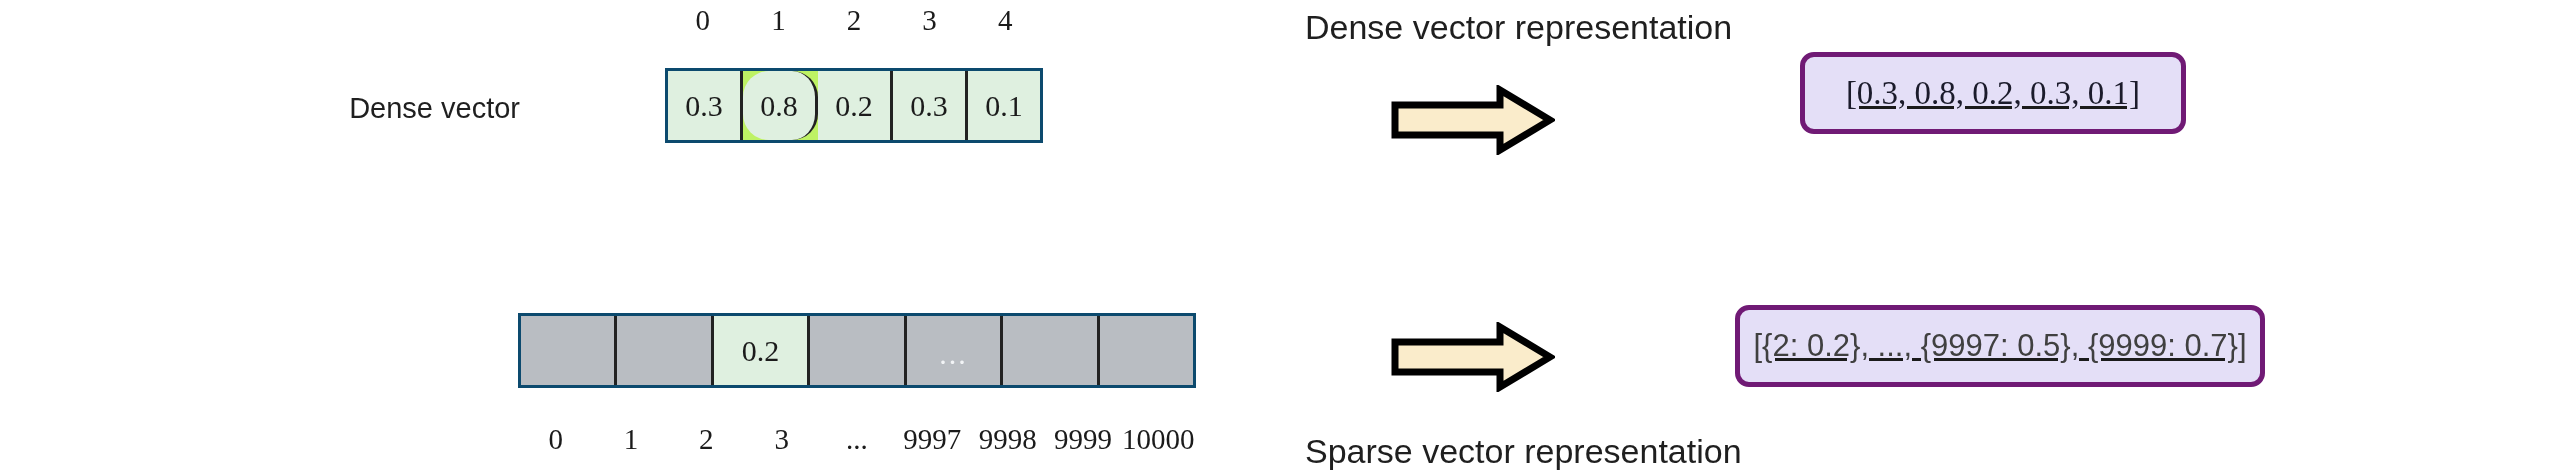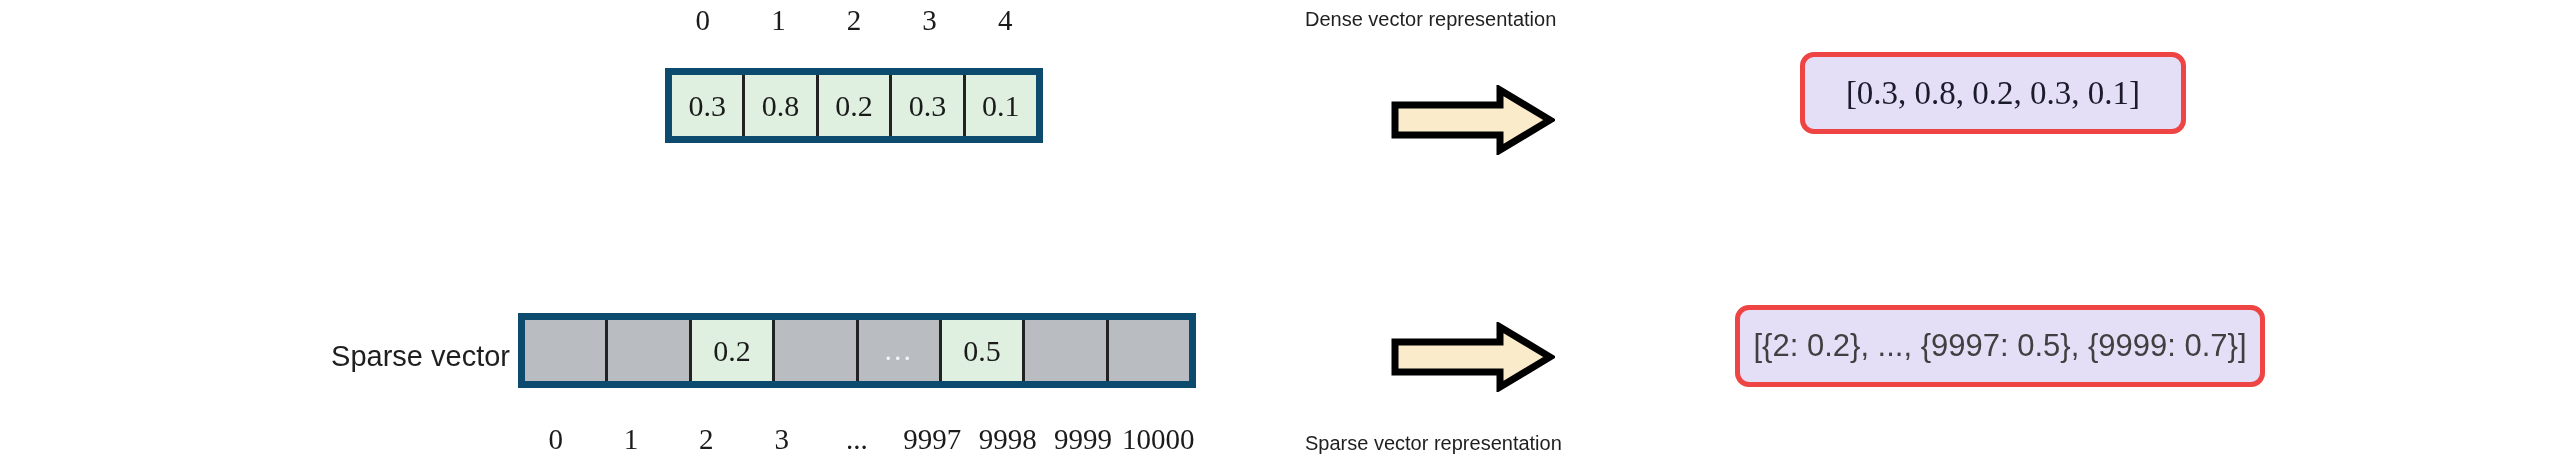--- a/index.html
+++ b/index.html
@@ -36,21 +36,21 @@
     color: #1b1b1b;
   }
   .index-cell {
     text-align: center;
     line-height: 1;
   }
 
   
   .vec {
     display: flex;
-    border: 7px solid #0c4a6e;
+    border: 3px solid #0c4a6e;
     box-sizing: border-box;
     background: #bef264;
   }
   .cell {
     box-sizing: border-box;
     display: flex;
     align-items: center;
     justify-content: center;
     font-family: "Liberation Serif", serif;
     font-size: 30px;
@@ -64,38 +64,39 @@
     color: #f2f4f6;
     font-size: 30px;
     align-items: flex-end;
     padding-bottom: 14px;
     letter-spacing: 2px;
   }
 
   
   .caption {
     font-family: "Liberation Sans", sans-serif;
-    font-size: 20px;
+    font-size: 34px;
     color: #1f1f1f;
     white-space: nowrap;
   }
 
   
   .arrow svg { display: block; }
 
   
   .pill {
     box-sizing: border-box;
     display: flex;
     align-items: center;
     justify-content: center;
     background: #e4dff7;
-    border: 5px solid #ef4444;
+    border: 5px solid #701a75;
     border-radius: 14px;
     white-space: nowrap;
+    text-decoration: underline;
   }
   .pill-text-serif {
     font-family: "Liberation Serif", serif;
     font-size: 33px;
     color: #1b1b2b;
   }
   .pill-text-sans {
     font-family: "Liberation Sans", sans-serif;
     font-size: 31px;
     color: #404040;
@@ -107,50 +108,49 @@
 <div id="stage">
 
   <div class="abs index-strip" id="dense-index" style="left:665px; top:6px; width:378px;">
       <div class="index-cell" style="flex: 1 1 0px;">0</div>
       <div class="index-cell" style="flex: 1 1 0px;">1</div>
       <div class="index-cell" style="flex: 1 1 0px;">2</div>
       <div class="index-cell" style="flex: 1 1 0px;">3</div>
       <div class="index-cell" style="flex: 1 1 0px;">4</div>
     </div>
 
+  <div class="abs row-label" style="left:200px; top:92px; width:320px;">Dense vector</div>
 
   <div class="abs vec" id="dense-vec" style="left:665px; top:68px; width:378px; height:75px;">
       <div class="cell green" style="flex: 1 1 0px;">0.3</div>
-      <div class="cell green" style="flex: 1 1 0px;">0.8</div>
+      <div class="cell green" style="flex: 1 1 0px; border-radius: 26px;">0.8</div>
       <div class="cell green" style="flex: 1 1 0px;">0.2</div>
       <div class="cell green" style="flex: 1 1 0px;">0.3</div>
       <div class="cell green" style="flex: 1 1 0px;">0.1</div>
     </div>
 
   <div class="abs caption" style="left:1305px; top:8px;">Dense vector representation</div>
 
   <div class="abs arrow" style="left:1390px; top:85px;">
     <svg width="165" height="70" viewBox="0 0 165 70">
       <path d="M 5 20 L 110 20 L 110 5 L 160 35 L 110 65 L 110 50 L 5 50 Z" fill="#faeccb" stroke="#000000" stroke-width="7" stroke-linejoin="miter"></path>
     </svg>
   </div>
 
   <div class="abs pill" style="left:1800px; top:52px; width:386px; height:82px;">
     <span class="pill-text-serif">[0.3, 0.8, 0.2, 0.3, 0.1]</span>
   </div>
 
-  <div class="abs row-label" style="left:190px; top:340px; width:320px;">Sparse vector</div>
 
   <div class="abs vec" id="sparse-vec" style="left:518px; top:313px; width:678px; height:75px;">
       <div class="cell gray" style="flex: 1 1 0px;"></div>
       <div class="cell gray" style="flex: 1 1 0px;"></div>
       <div class="cell green" style="flex: 1 1 0px;">0.2</div>
       <div class="cell gray" style="flex: 1 1 0px;"></div>
       <div class="cell gray ellipsis" style="flex: 1 1 0px;">...</div>
-      <div class="cell green" style="flex: 1 1 0px;">0.5</div>
       <div class="cell gray" style="flex: 1 1 0px;"></div>
       <div class="cell gray" style="flex: 1 1 0px;"></div>
     </div>
 
   <div class="abs index-strip" id="sparse-index" style="left:518px; top:425px; width:678px;">
       <div class="index-cell" style="flex: 1 1 0px;">0</div>
       <div class="index-cell" style="flex: 1 1 0px;">1</div>
       <div class="index-cell" style="flex: 1 1 0px;">2</div>
       <div class="index-cell" style="flex: 1 1 0px;">3</div>
       <div class="index-cell" style="flex: 1 1 0px;">...</div>

